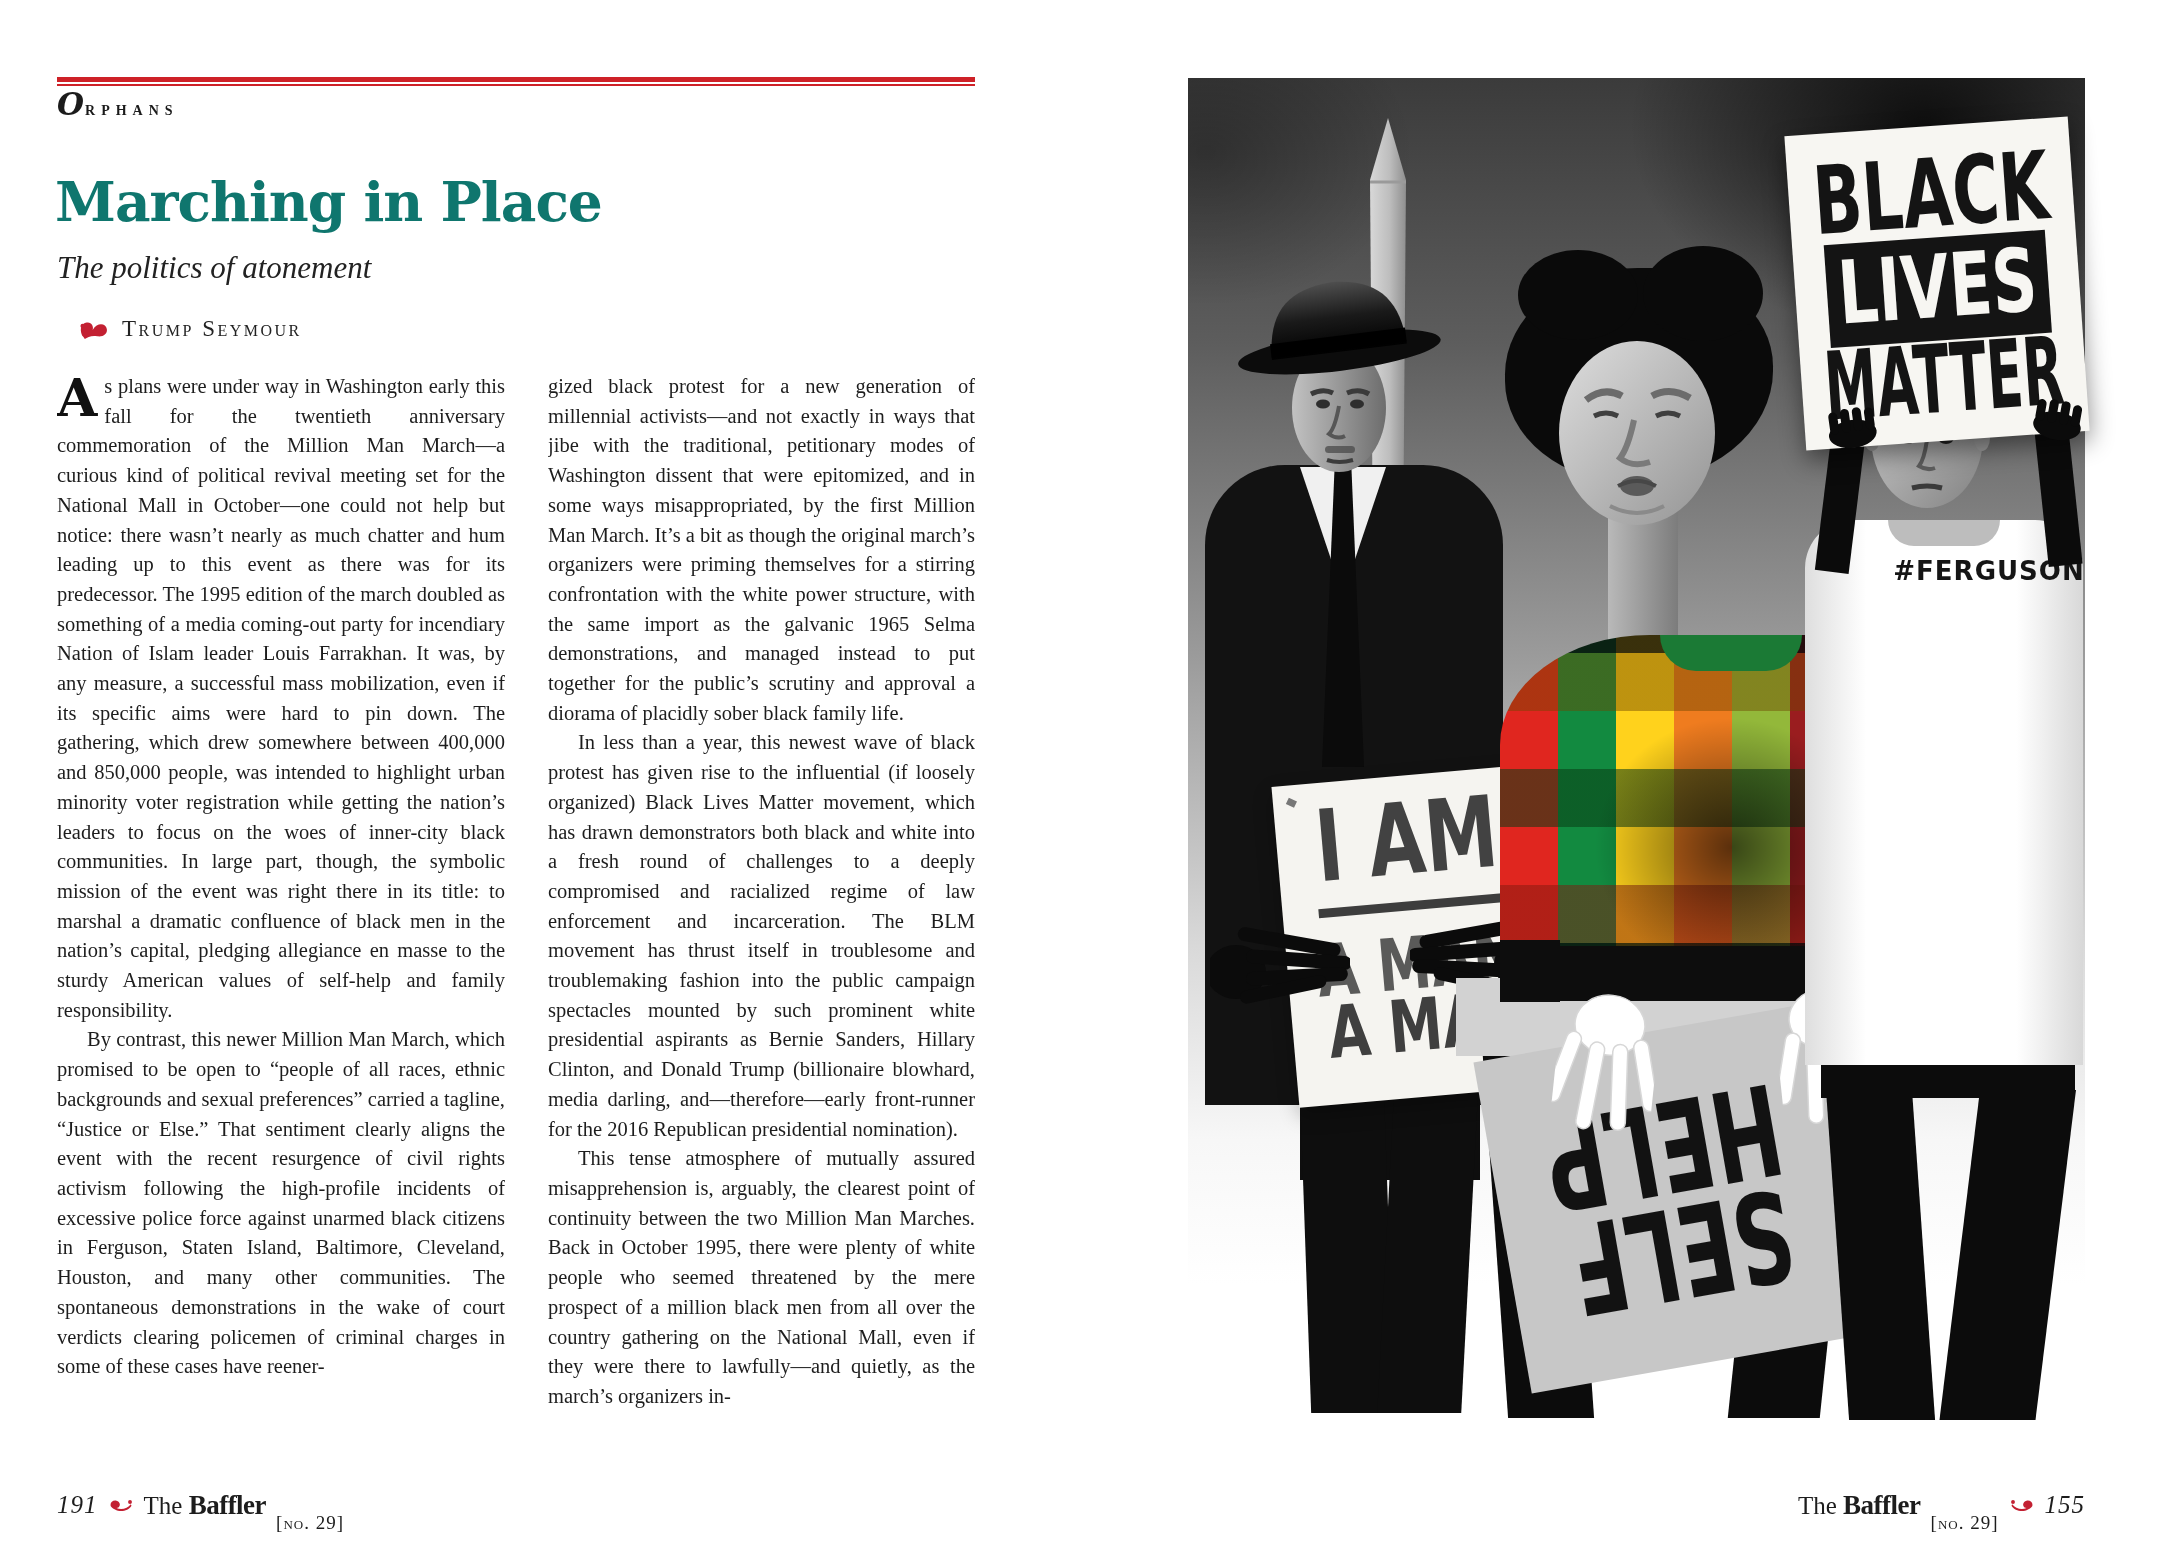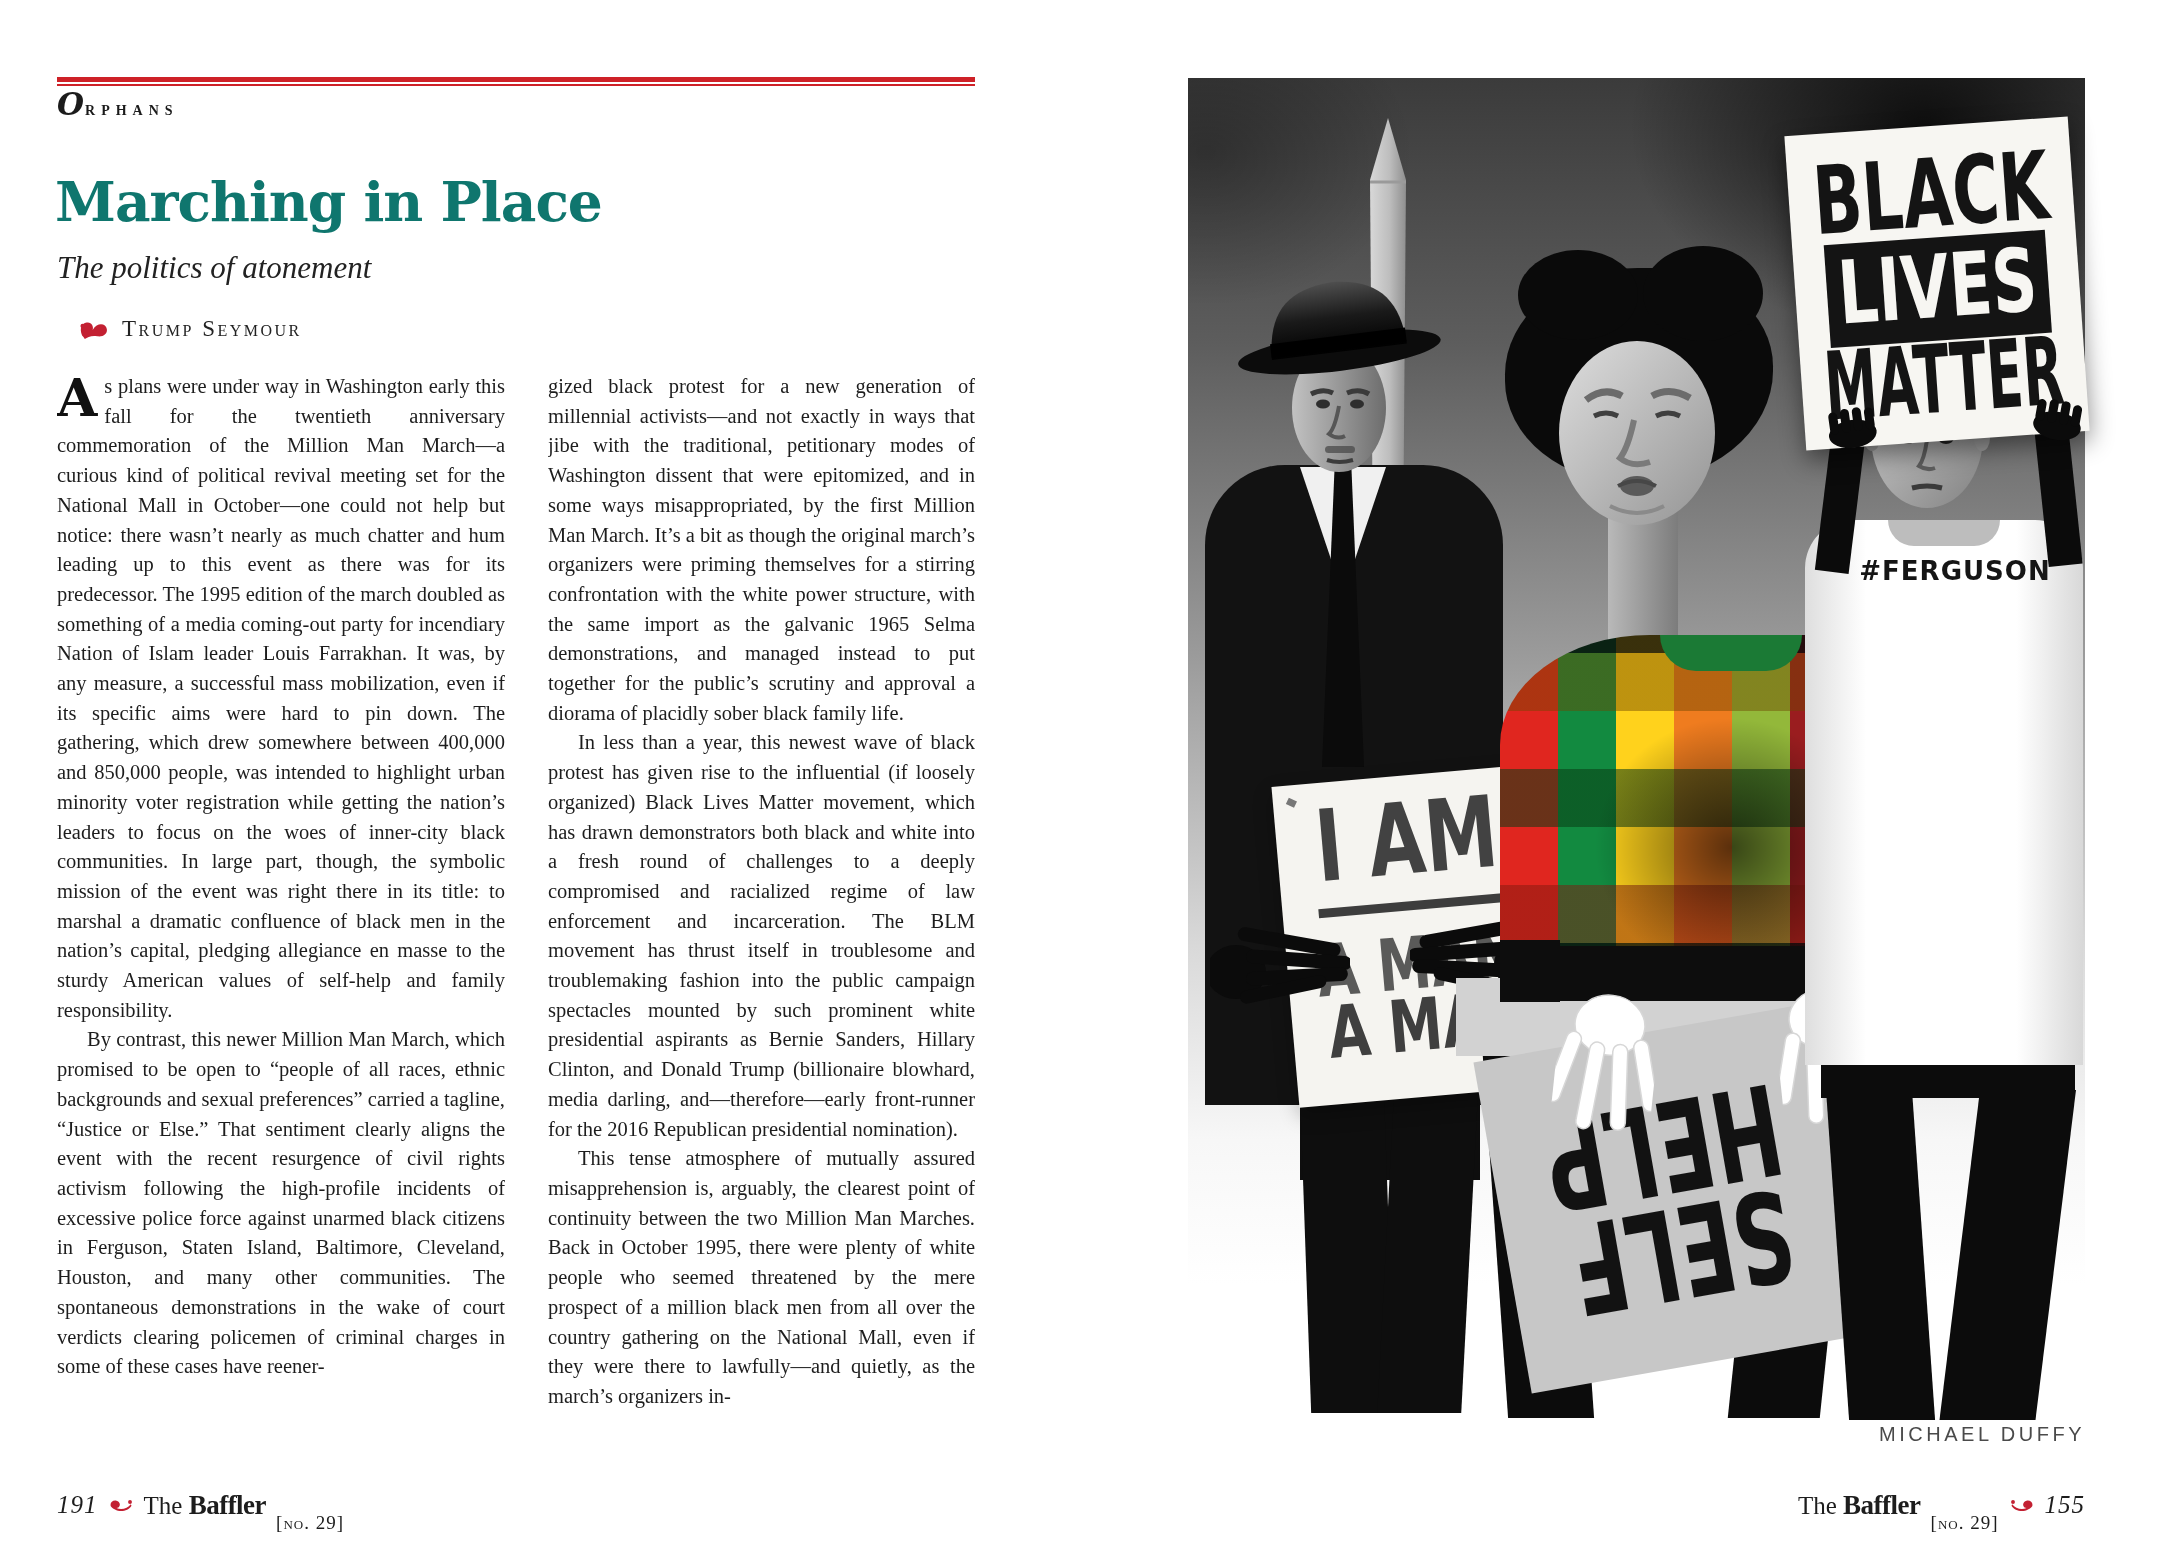--- a/index.html
+++ b/index.html
@@ -105,21 +105,21 @@
        transform:scaleX(.82) scaleY(1.25);white-space:nowrap;}
   .hand-white{width:100px;height:140px;}
   #hw-left{left:368px;top:915px;transform:rotate(6deg);}
   #hw-right{left:590px;top:908px;transform:rotate(-6deg) scaleX(-1);}
 
   
   #boy-tee{left:617px;top:442px;width:278px;height:545px;border-radius:48px 48px 0 0;
        background:linear-gradient(90deg,#dedede 0%,#ffffff 22%,#ffffff 76%,#d8d8d8 100%);}
   #boy-collar{left:700px;top:442px;width:112px;height:26px;background:#bdbdbd;border-radius:0 0 56px 56px;}
   #ferguson{left:617px;top:478px;width:278px;text-align:center;font-family:"DejaVu Sans",sans-serif;font-weight:bold;
-       font-size:26px;letter-spacing:1px;color:#151515;padding-left:46px;width:208px;}
+       font-size:26px;letter-spacing:1px;color:#151515;padding-left:80px;width:208px;}
   .boy-arm{width:34px;height:150px;background:#0b0b0b;transform-origin:top;}
   #boy-arm-l{left:645px;top:345px;transform:rotate(7deg);}
   #boy-arm-r{left:845px;top:338px;transform:rotate(-6deg);}
   #boy-head{left:674px;top:250px;width:130px;height:200px;}
   #blm{left:607px;top:48px;width:284px;height:315px;background:#f7f6f2;transform:rotate(-4deg);
        box-shadow:0 10px 24px rgba(0,0,0,.45);display:flex;flex-direction:column;justify-content:center;
        align-items:center;padding-top:6px;box-sizing:border-box;}
   .blm-line{font-family:"DejaVu Sans",sans-serif;font-weight:bold;color:#141414;white-space:nowrap;}
   #blm-1{font-size:80px;line-height:86px;transform:scaleX(.80) scaleY(1.18);}
   #blm-2{font-size:78px;line-height:84px;background:#141414;color:#f7f6f2;padding:2px 14px 6px;
@@ -375,14 +375,13 @@
   <svg class="abs boy-hand" id="bh-r" viewBox="0 0 56 40">
     <g fill="#0b0b0b">
       <ellipse cx="28" cy="26" rx="24" ry="14"></ellipse>
       <rect x="6" y="2" width="9" height="22" rx="4.5"></rect>
       <rect x="18" y="0" width="9" height="24" rx="4.5"></rect>
       <rect x="30" y="0" width="9" height="24" rx="4.5"></rect>
       <rect x="42" y="2" width="9" height="22" rx="4.5"></rect>
     </g>
   </svg>
 
-  <div class="abs" id="credit">MICHAEL DUFFY</div>
 </div>
 
 </body></html>

